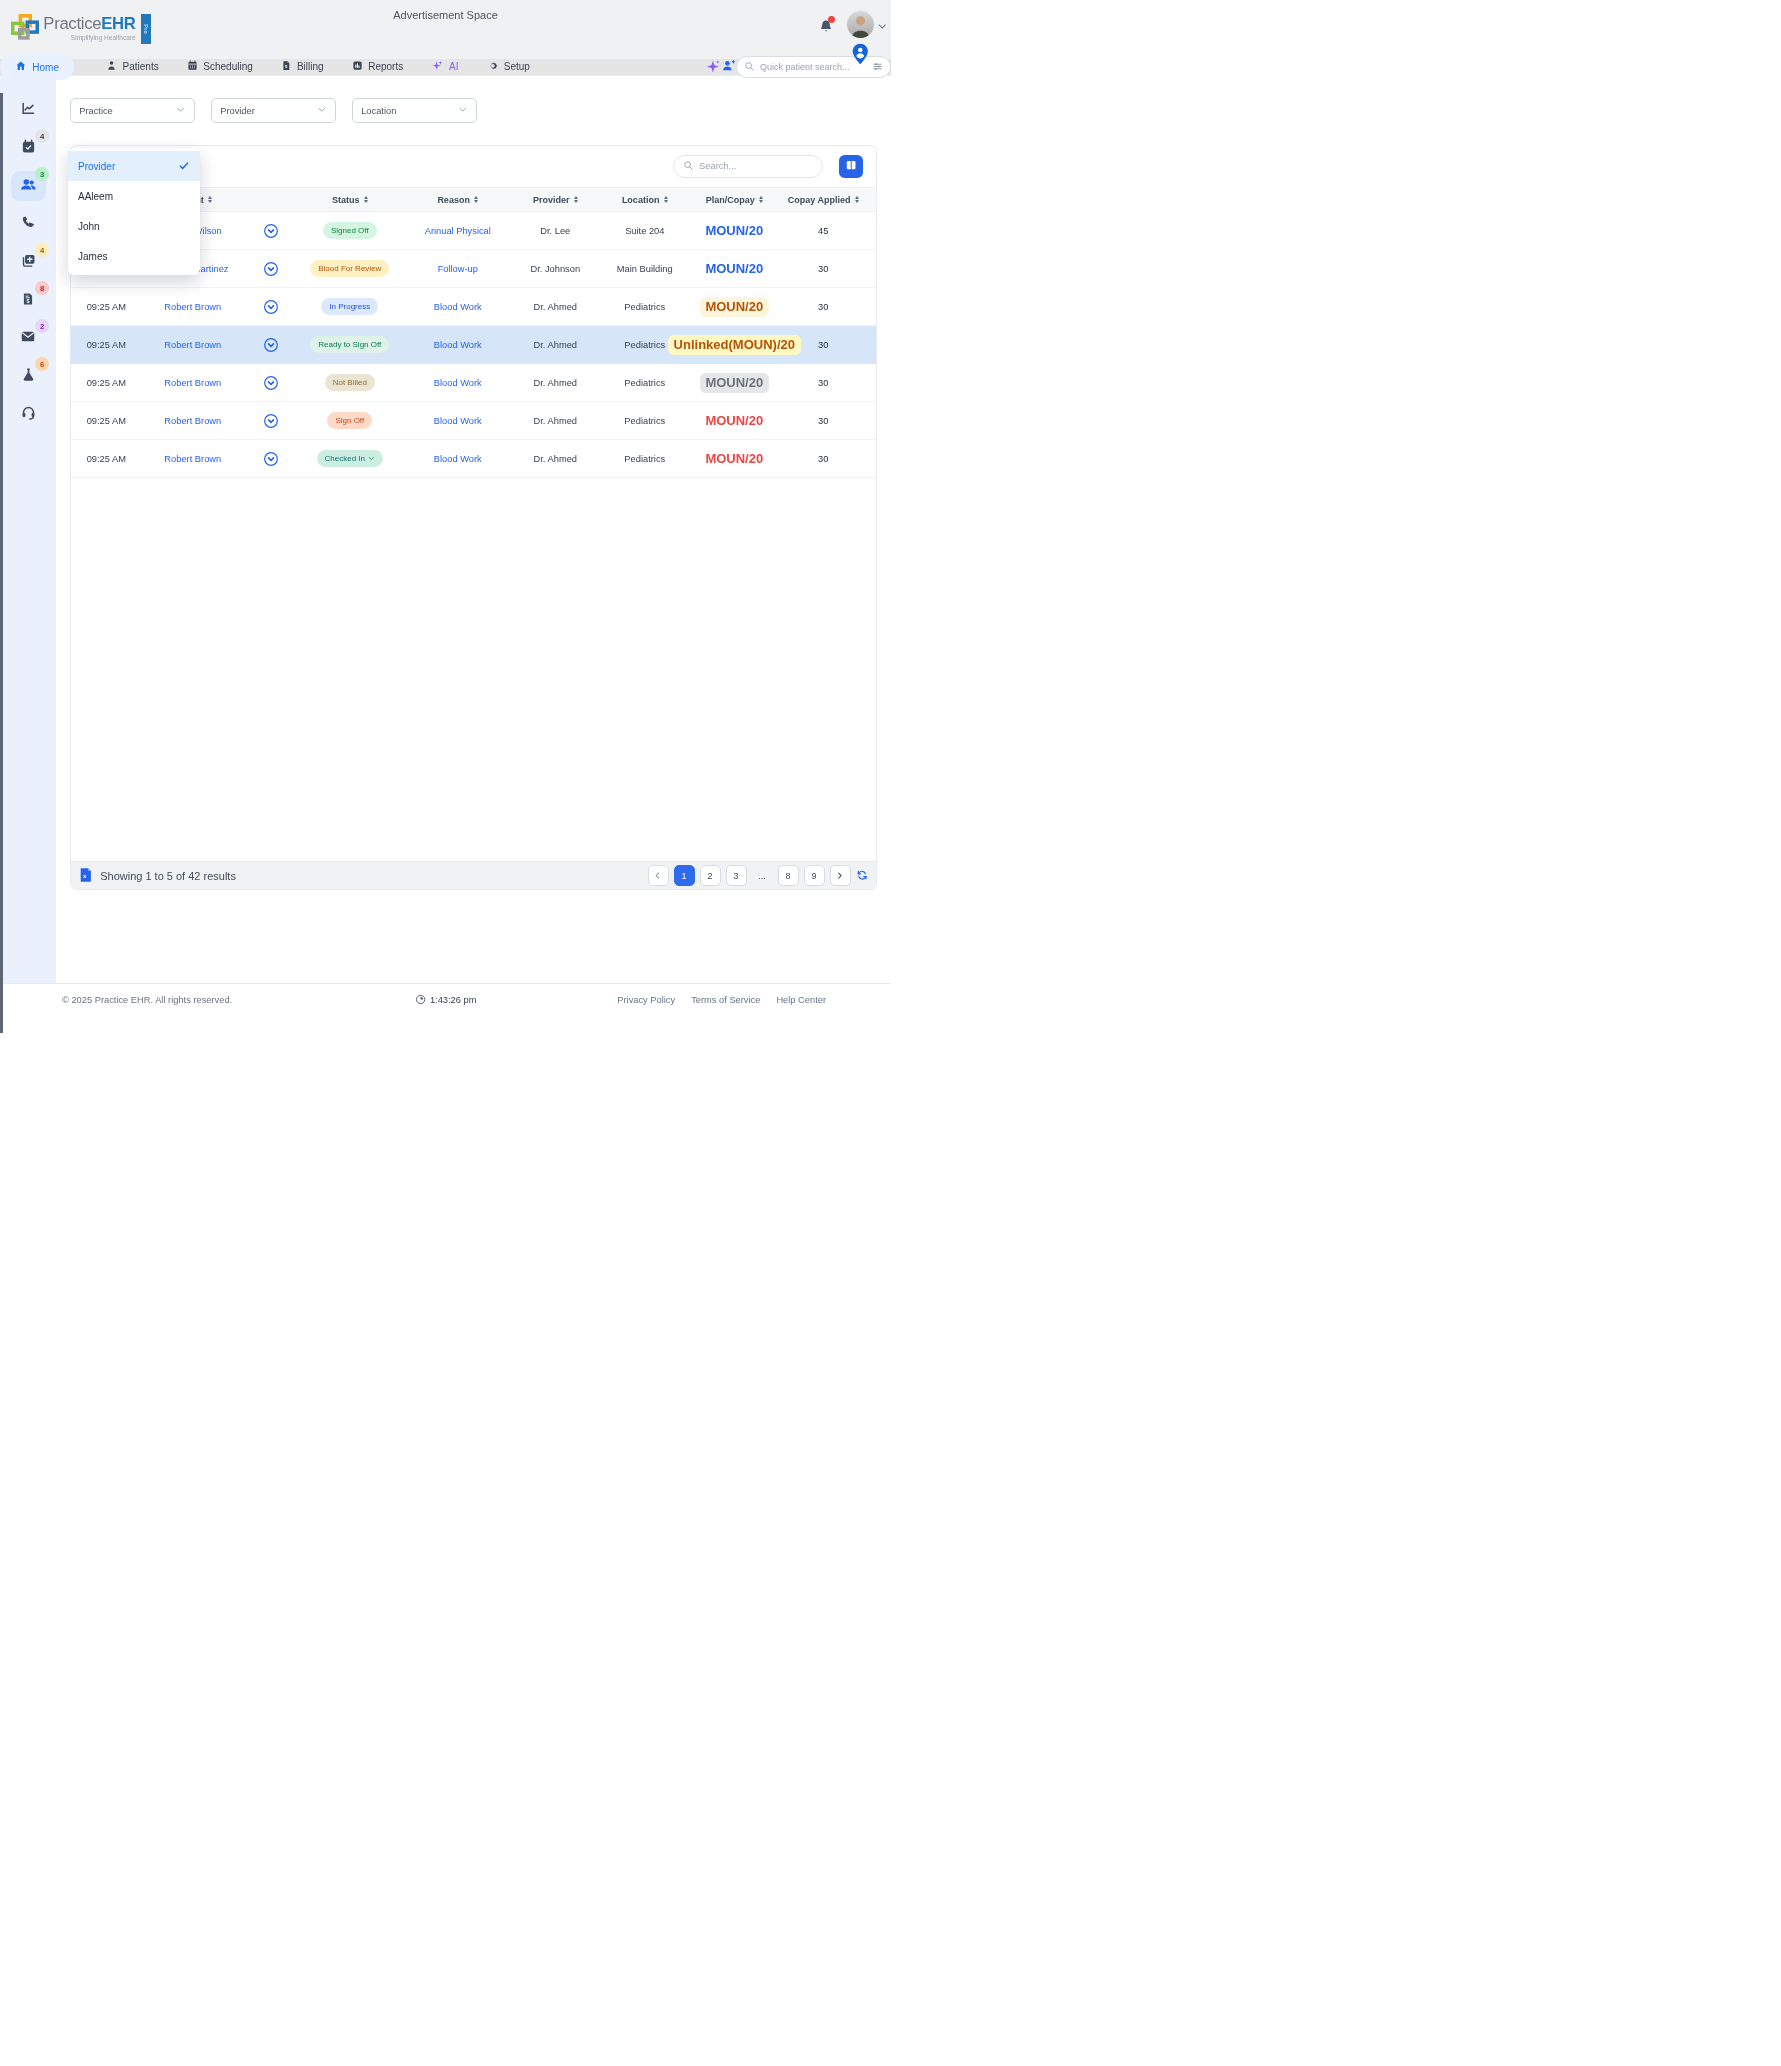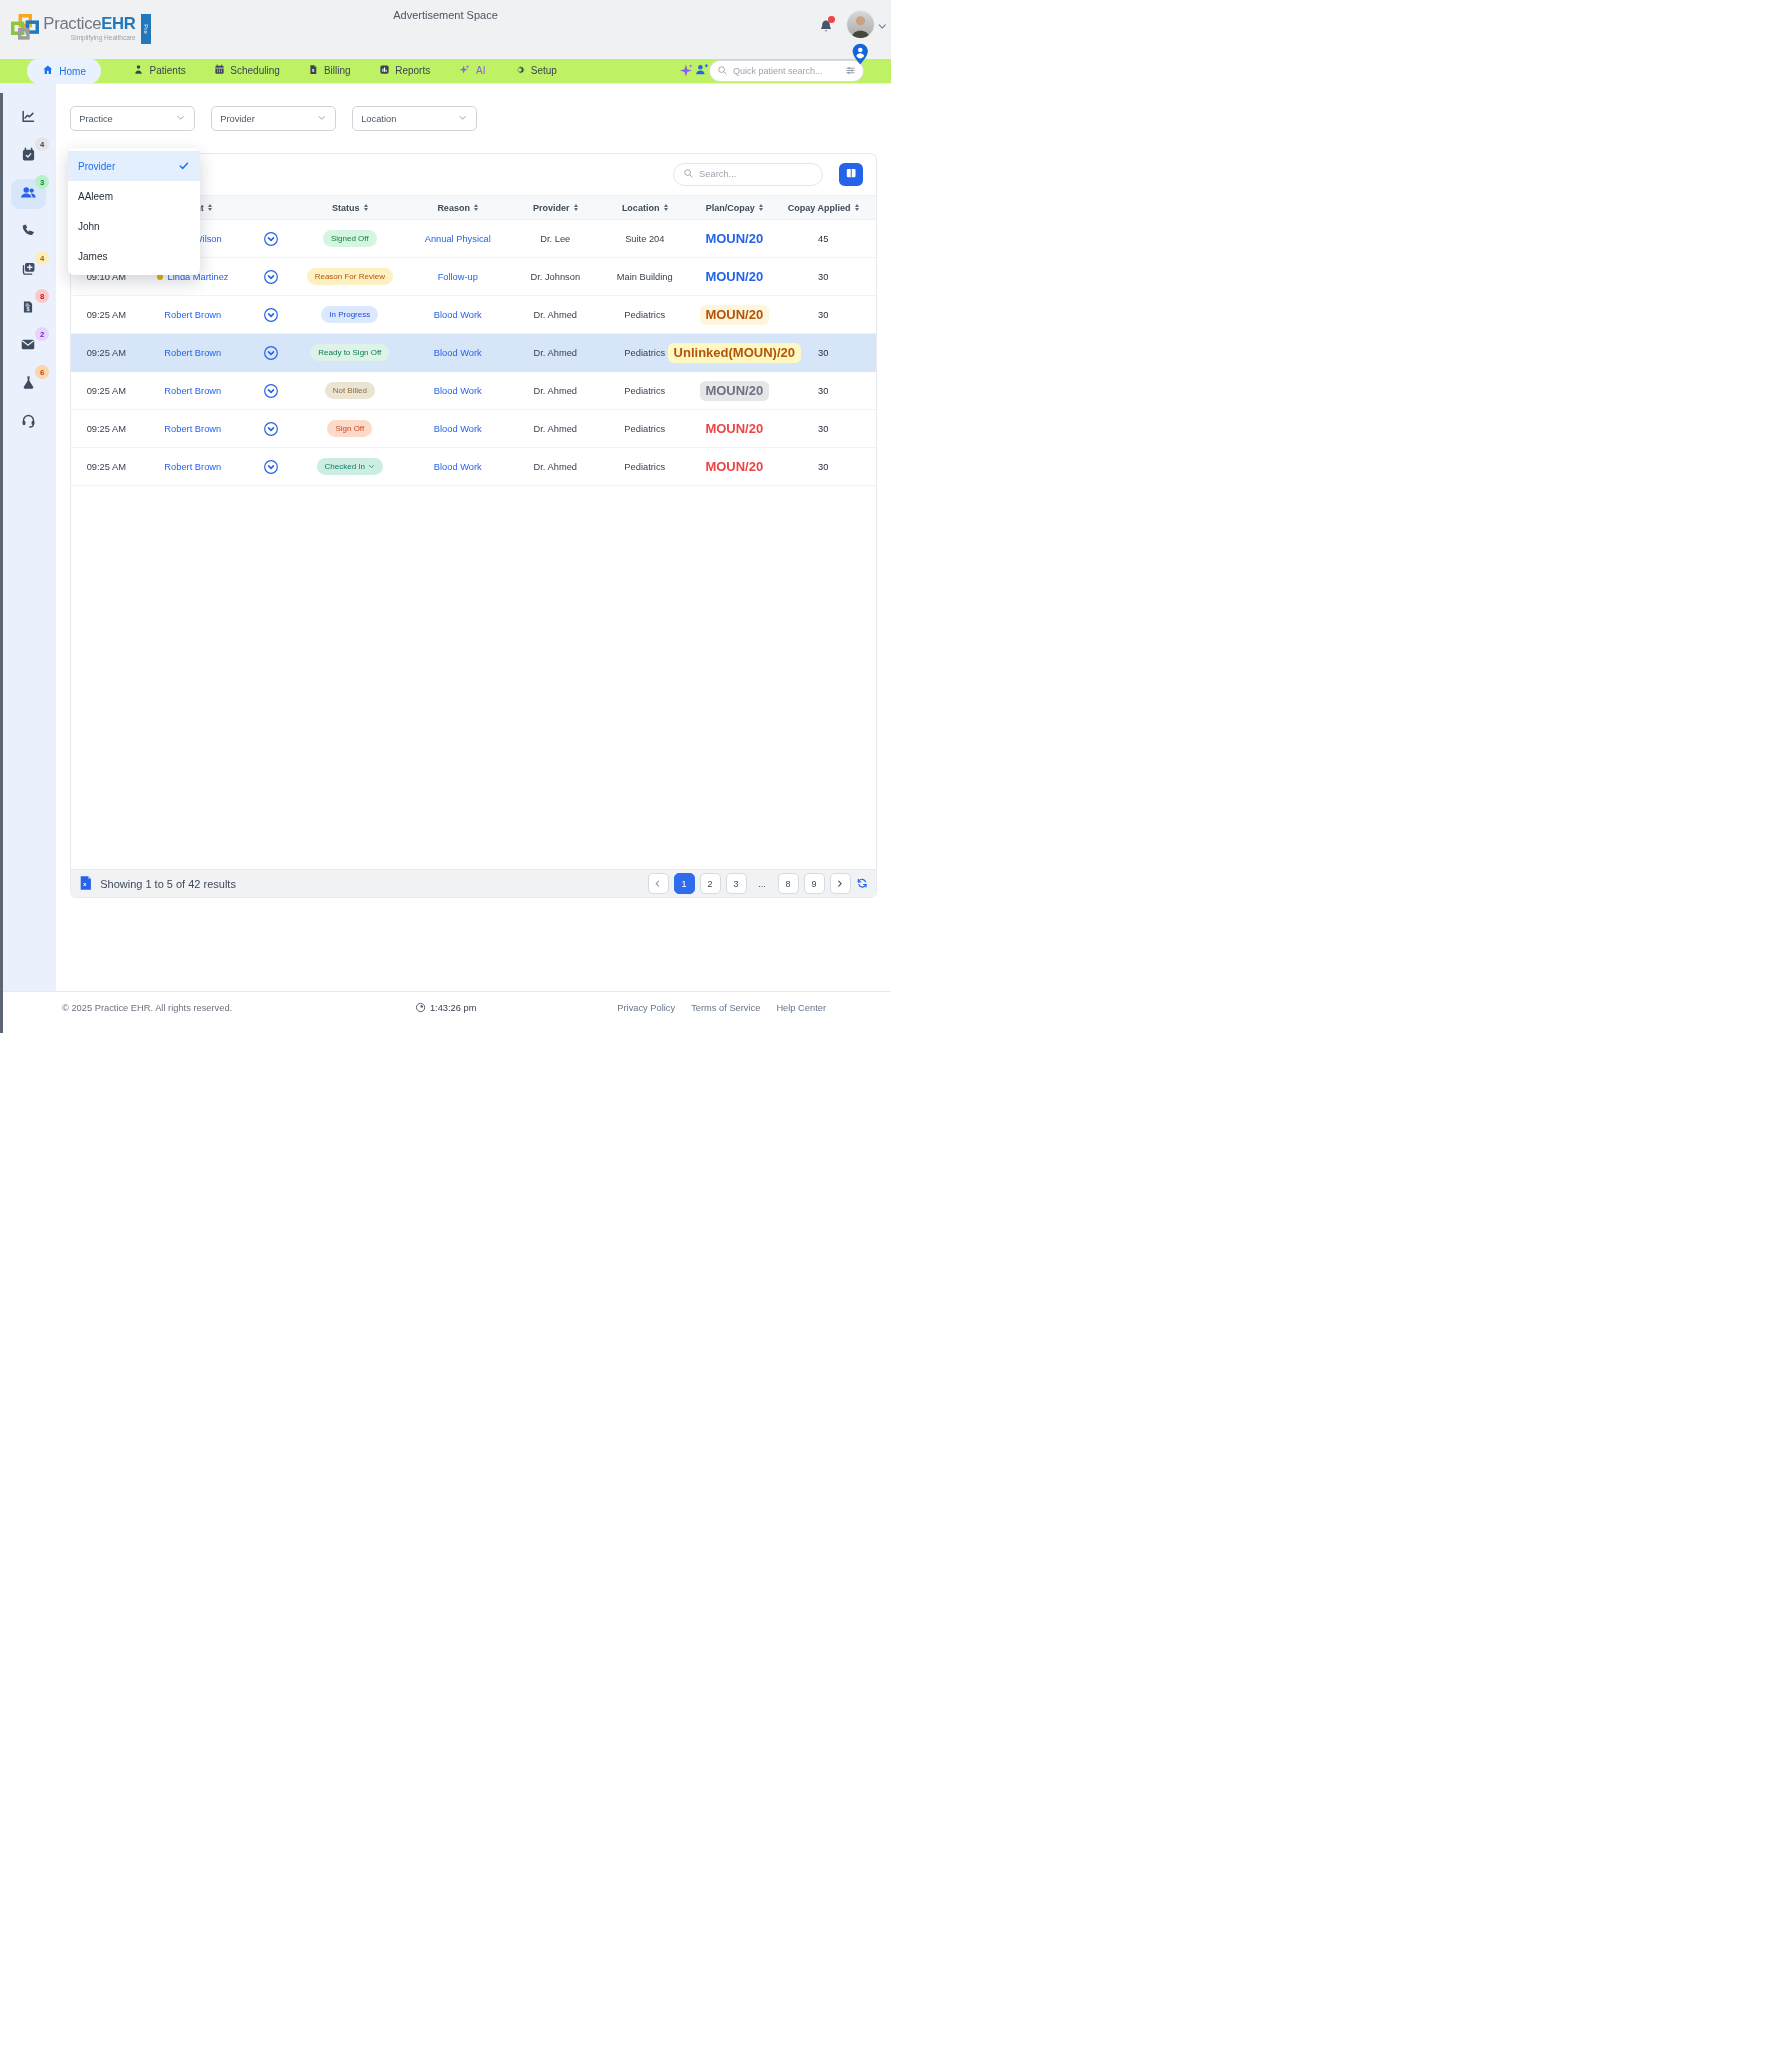--- a/index.html
+++ b/index.html
@@ -16,21 +16,21 @@
 .tagline{font-size:6.5px;color:#9aa1ac;margin-top:1.9px}
 .pro-tag{width:10px;height:30px;background:#2178bd;color:#fff;font-size:5.6px;display:flex;align-items:center;justify-content:center;margin-left:1.2px}
 .pro-tag span{transform:rotate(90deg);letter-spacing:0.3px}
 .bell{position:absolute;right:58px;top:18.5px;cursor:pointer}
 .bell-dot{position:absolute;top:-2.5px;right:-1.9px;width:6.8px;height:6.8px;background:#ef4444;border-radius:50%}
 .avatar{position:absolute;right:17.3px;top:11px;width:27px;height:27px;border-radius:50%;overflow:hidden;cursor:pointer;box-shadow:0 0 0 0.6px rgba(0,0,0,.06)}
 .av-chevron{position:absolute;right:3.7px;top:21px;cursor:pointer}
 .person-pin{position:absolute;right:22px;top:43px;z-index:6;cursor:pointer}
 
 
-.navbar{height:25px;background:#bef264;display:flex;align-items:center;padding:0 27px;border-bottom:0.6px solid #ececf0;position:relative;z-index:2}
+.navbar{height:17px;background:#e5e5e5;display:flex;align-items:center;padding:0 0;border-bottom:0.6px solid #ececf0;position:relative;z-index:2}
 .nav-item{display:flex;align-items:center;gap:5.6px;font-size:10px;color:#3b4453;font-weight:500;cursor:pointer;white-space:nowrap}
 .nav-home{background:#e9f1fe;color:#1a73e8;padding:6.2px 15px;border-radius:15px}
 .nav-items{display:flex;gap:28px;margin-left:32px;align-items:center}
 .nav-ai{color:#8b5cf6}
 .nav-right{margin-left:auto;display:flex;align-items:center;}
 .quick-search{width:155px;height:22px;border:0.6px solid #d9dde3;border-radius:11px;display:flex;align-items:center;padding:0 7.4px;gap:5px;background:#fff}
 .quick-search input{border:none;outline:none;flex:1;font-size:9px;color:#374151;background:transparent;min-width:0}
 input::placeholder{color:#9ca3af}
 
 
@@ -436,21 +436,21 @@
               <span class="dot" style="background: rgb(231, 176, 8);"></span>
               <span class="link">Linda Martinez</span>
             </div>
             <div class="cell">
               <svg width="16" height="16" viewBox="0 0 24 24">
                 <circle cx="12" cy="12" r="9.5" fill="none" stroke="#2563eb" stroke-width="1.8"></circle>
                 <path d="M8.3 10.3l3.7 3.7 3.7-3.7" fill="none" stroke="#2563eb" stroke-width="2.4" stroke-linecap="round" stroke-linejoin="round"></path>
               </svg>
             </div>
             <div class="cell">
-              <span class="pill" style="background: rgb(253, 241, 194); color: rgb(180, 83, 9);">Reason For Review</span>
+              <span class="pill" style="background: rgb(253, 241, 194); color: rgb(180, 83, 9);">Blood For Review</span>
             </div>
             <div class="cell">
               <span class="link">Follow-up</span>
             </div>
             <div class="cell muted">Dr. Johnson</div>
             <div class="cell muted">Main Building</div>
             <div class="cell">
               <span class="plan-chip" style="background: transparent; color: rgb(37, 99, 235);">MOUN/20</span>
             </div>
             <div class="cell">30</div>

